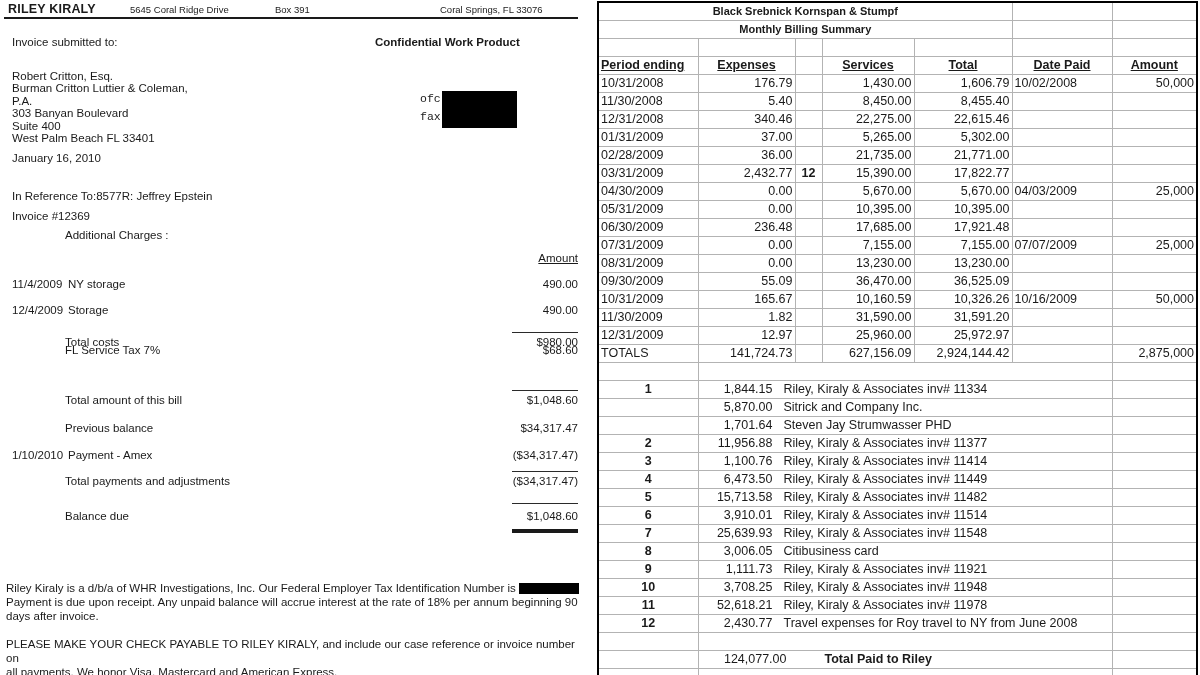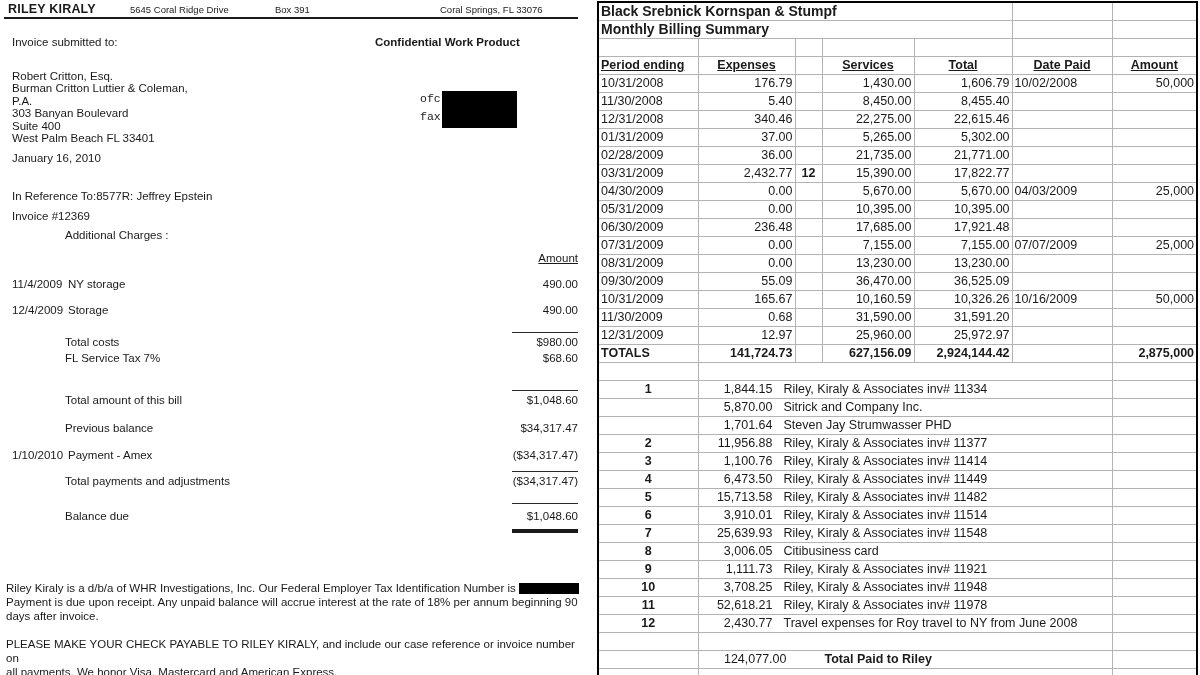--- a/index.html
+++ b/index.html
@@ -26,34 +26,34 @@
   .underl { text-decoration:underline; }
 
   
   #billing-sheet { position:absolute; left:597px; top:0; width:602px; height:675px; background:#fff; }
   #billing-sheet table { border-collapse:collapse; table-layout:fixed; width:600px; margin-top:1px;
                          border:2px solid #000; font-size:12.5px; }
   #billing-sheet col.c1{width:100px} #billing-sheet col.c2{width:97px} #billing-sheet col.c3{width:27px}
   #billing-sheet col.c4{width:92px}  #billing-sheet col.c5{width:98px} #billing-sheet col.c6{width:100px}
   #billing-sheet col.c7{width:85px}
   #billing-sheet td { border:1px solid #b3b3b3; height:18px; overflow:visible; white-space:nowrap; padding:0 2px; }
-  tr.title-row td { height:20px; font-weight:bold; font-size:14px; }
+  tr.title-row td { height:20px; font-weight:bold; font-size:11px; text-align:center; }
   tr.spacer-sm td { height:8px; }
   tr.spacer-md td { height:12px; }
   tr.head-row td { height:21px; border-top:3px solid #000; font-weight:bold; text-align:center; }
   tr.head-row td:first-child { text-align:left; padding-left:3px; }
   td.c-period { text-align:left; padding-left:3px; }
   td.c-note   { text-align:center; font-weight:bold; padding:0; }
   td.num      { text-align:right; }
   td.c-exp    { padding-right:13px; }
   td.c-svc    { padding-right:8px; }
   td.c-tot    { padding-right:8px; }
   td.c-date   { text-align:left; padding-left:4px; }
   td.c-amt    { padding-right:3px; }
-  tr.totals-row td { font-weight:bold; height:21px; }
+  tr.totals-row td { font-weight:normal; height:21px; }
   tr.totals-row td.tborder { border-top:2.5px solid #000; }
   tr.fn-row td { height:18px; }
   td.fn-num { text-align:center; font-weight:bold; }
   .fn-amt { display:inline-block; width:72px; text-align:right; }
   .fn-desc { margin-left:11px; }
   tr.paid-row td { height:20px; }
   .paid-amt { display:inline-block; width:86px; text-align:right; }
   .paid-desc { margin-left:38px;font-weight:bold; }
 </style>
 </head>
@@ -106,21 +106,21 @@
         <span class="amt">490.00</span>
       </div>
 
   </div>
 
   <div class="abs subrule" style="top:332px;"></div>
   <div class="abs row" style="top:336px;">
     <span class="lbl-ind">Total costs</span>
     <span class="amt">$980.00</span>
   </div>
-  <div class="abs row" style="top:352px;">
+  <div class="abs row" style="top:344px;">
     <span class="lbl-ind">FL Service Tax  7%</span>
     <span class="amt">$68.60</span>
   </div>
 
   <div class="abs subrule" style="top:390px;"></div>
   <div class="abs row" style="top:394px;">
     <span class="lbl-ind">Total amount of this bill</span>
     <span class="amt">$1,048.60</span>
   </div>
   <div class="abs row" style="top:422px;">
@@ -326,21 +326,21 @@
             <td class="c-exp num">165.67</td>
             <td class="c-note"></td>
             <td class="c-svc num">10,160.59</td>
             <td class="c-tot num">10,326.26</td>
             <td class="c-date">10/16/2009</td>
             <td class="c-amt num">50,000</td>
           </tr>
 
           <tr>
             <td class="c-period">11/30/2009</td>
-            <td class="c-exp num">0.68</td>
+            <td class="c-exp num">1.82</td>
             <td class="c-note"></td>
             <td class="c-svc num">31,590.00</td>
             <td class="c-tot num">31,591.20</td>
             <td class="c-date"></td>
             <td class="c-amt num"></td>
           </tr>
 
           <tr>
             <td class="c-period">12/31/2009</td>
             <td class="c-exp num">12.97</td>

